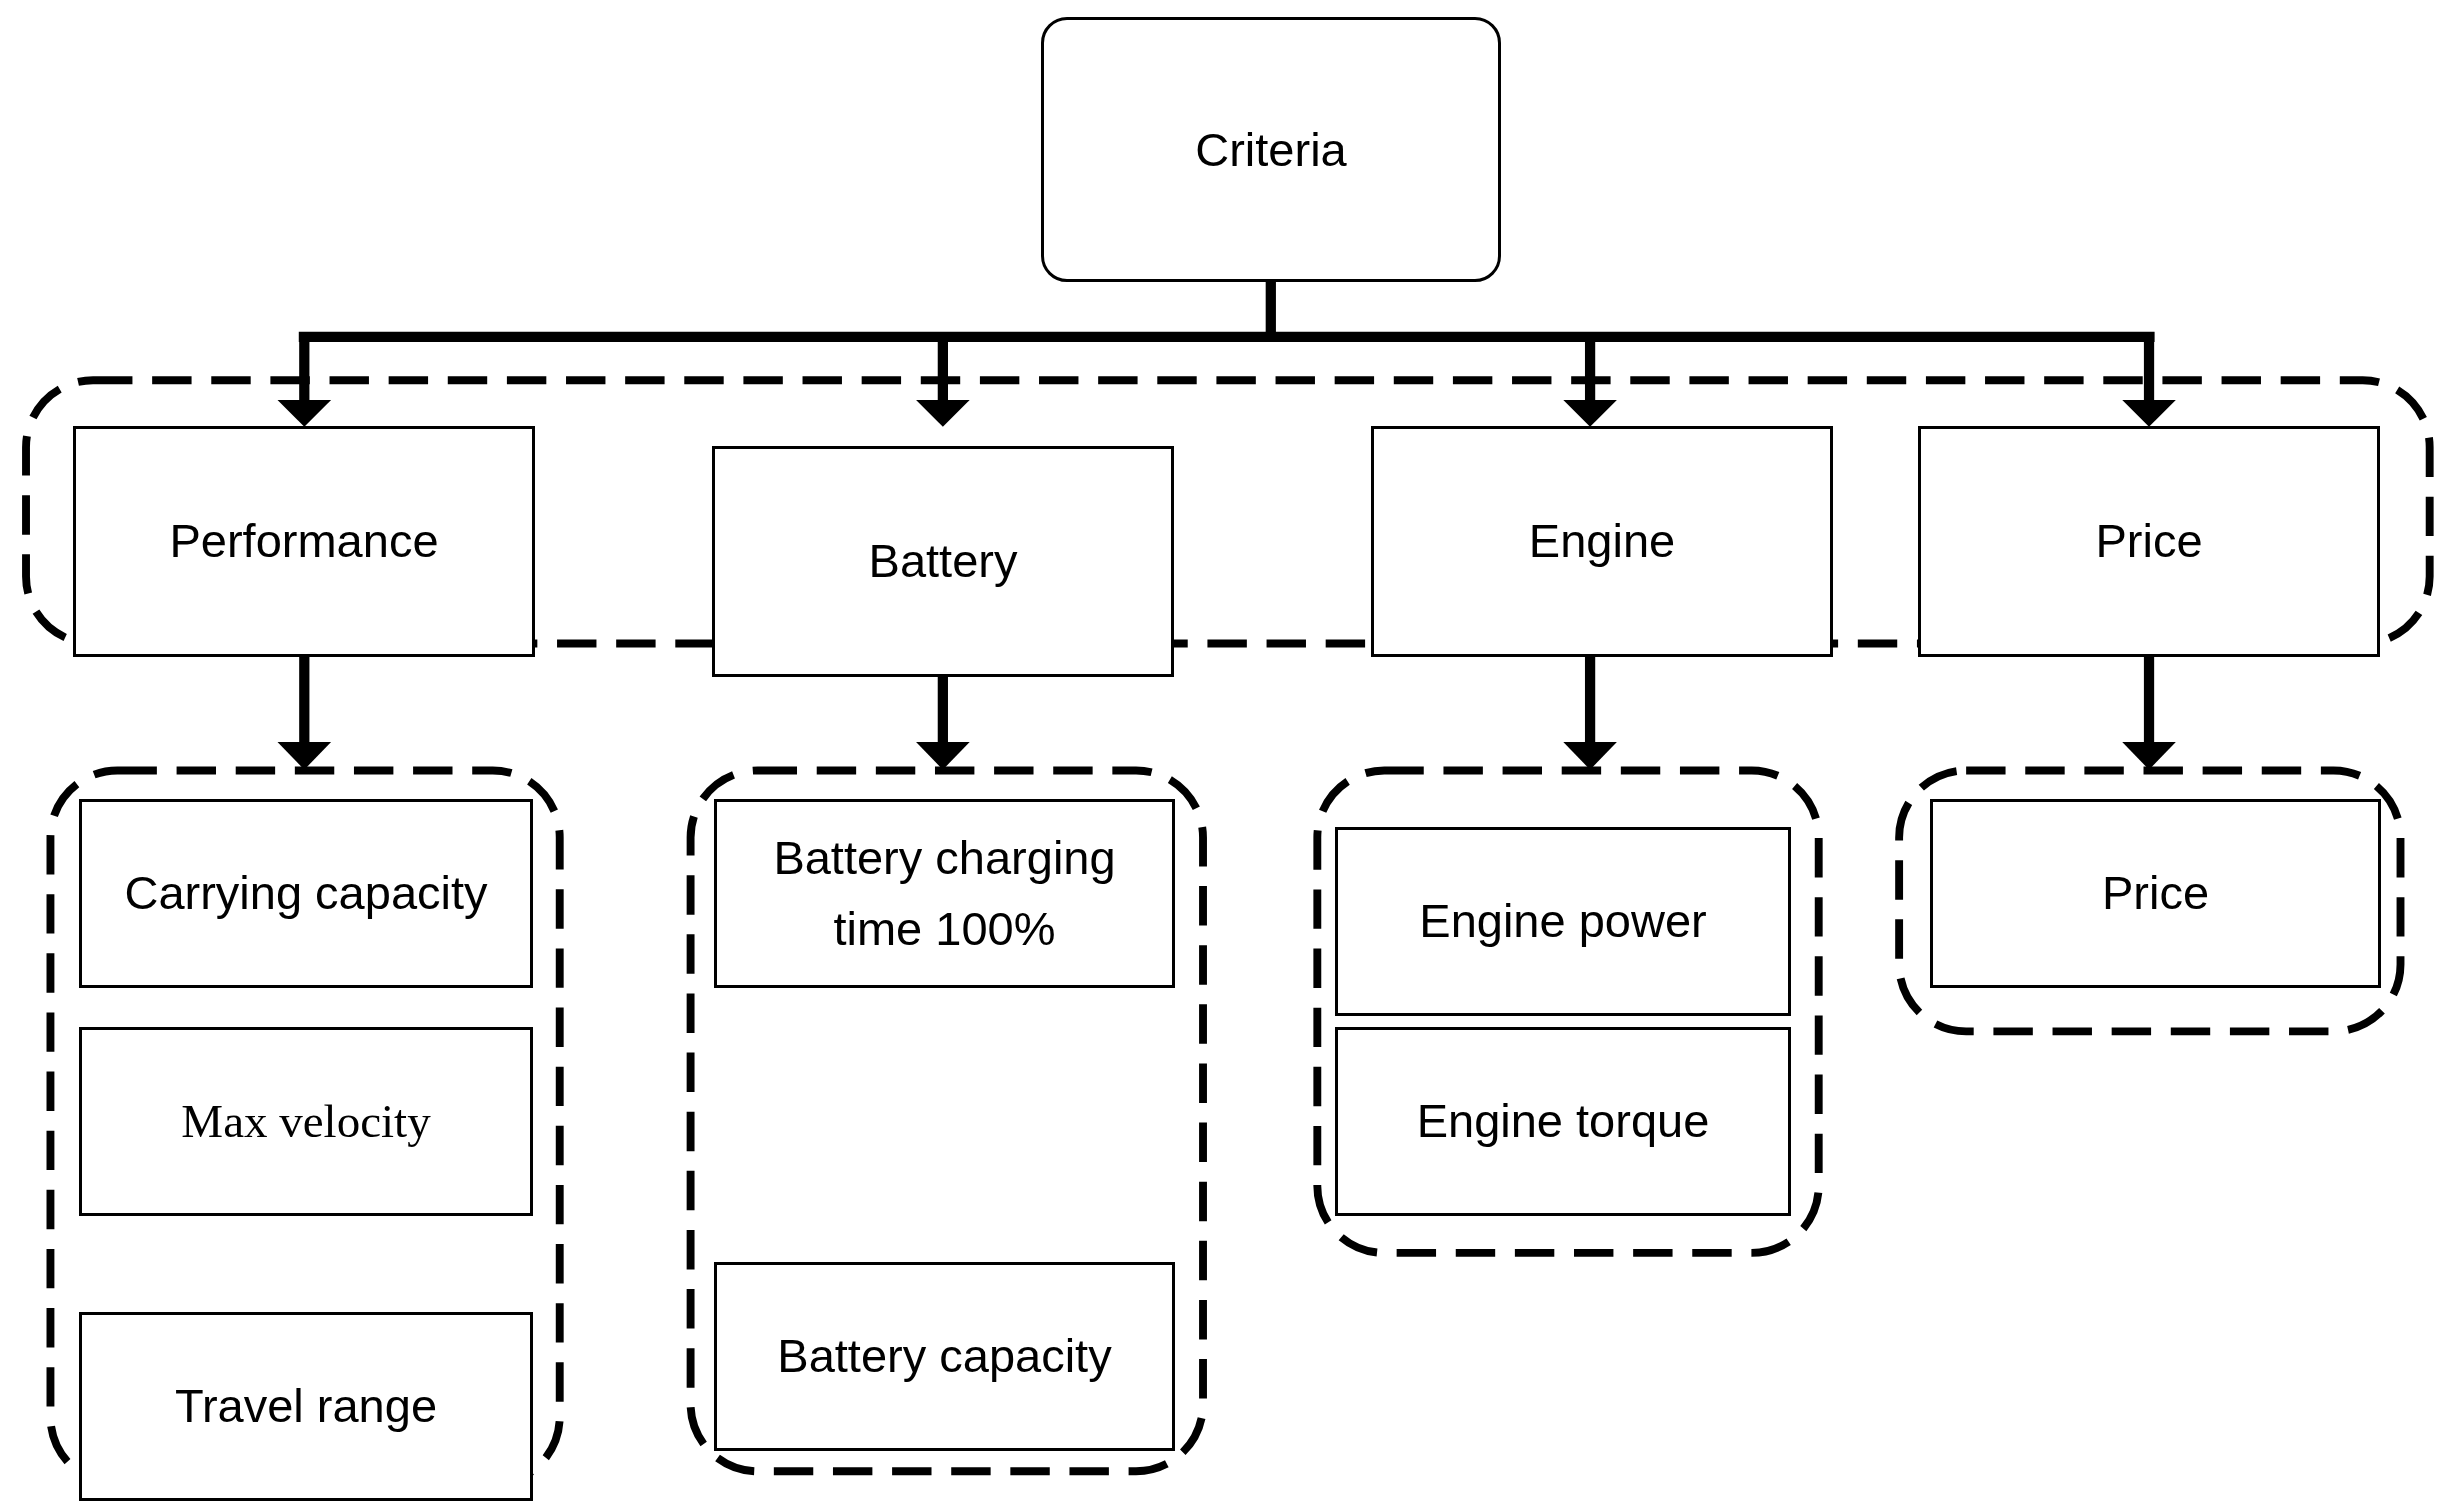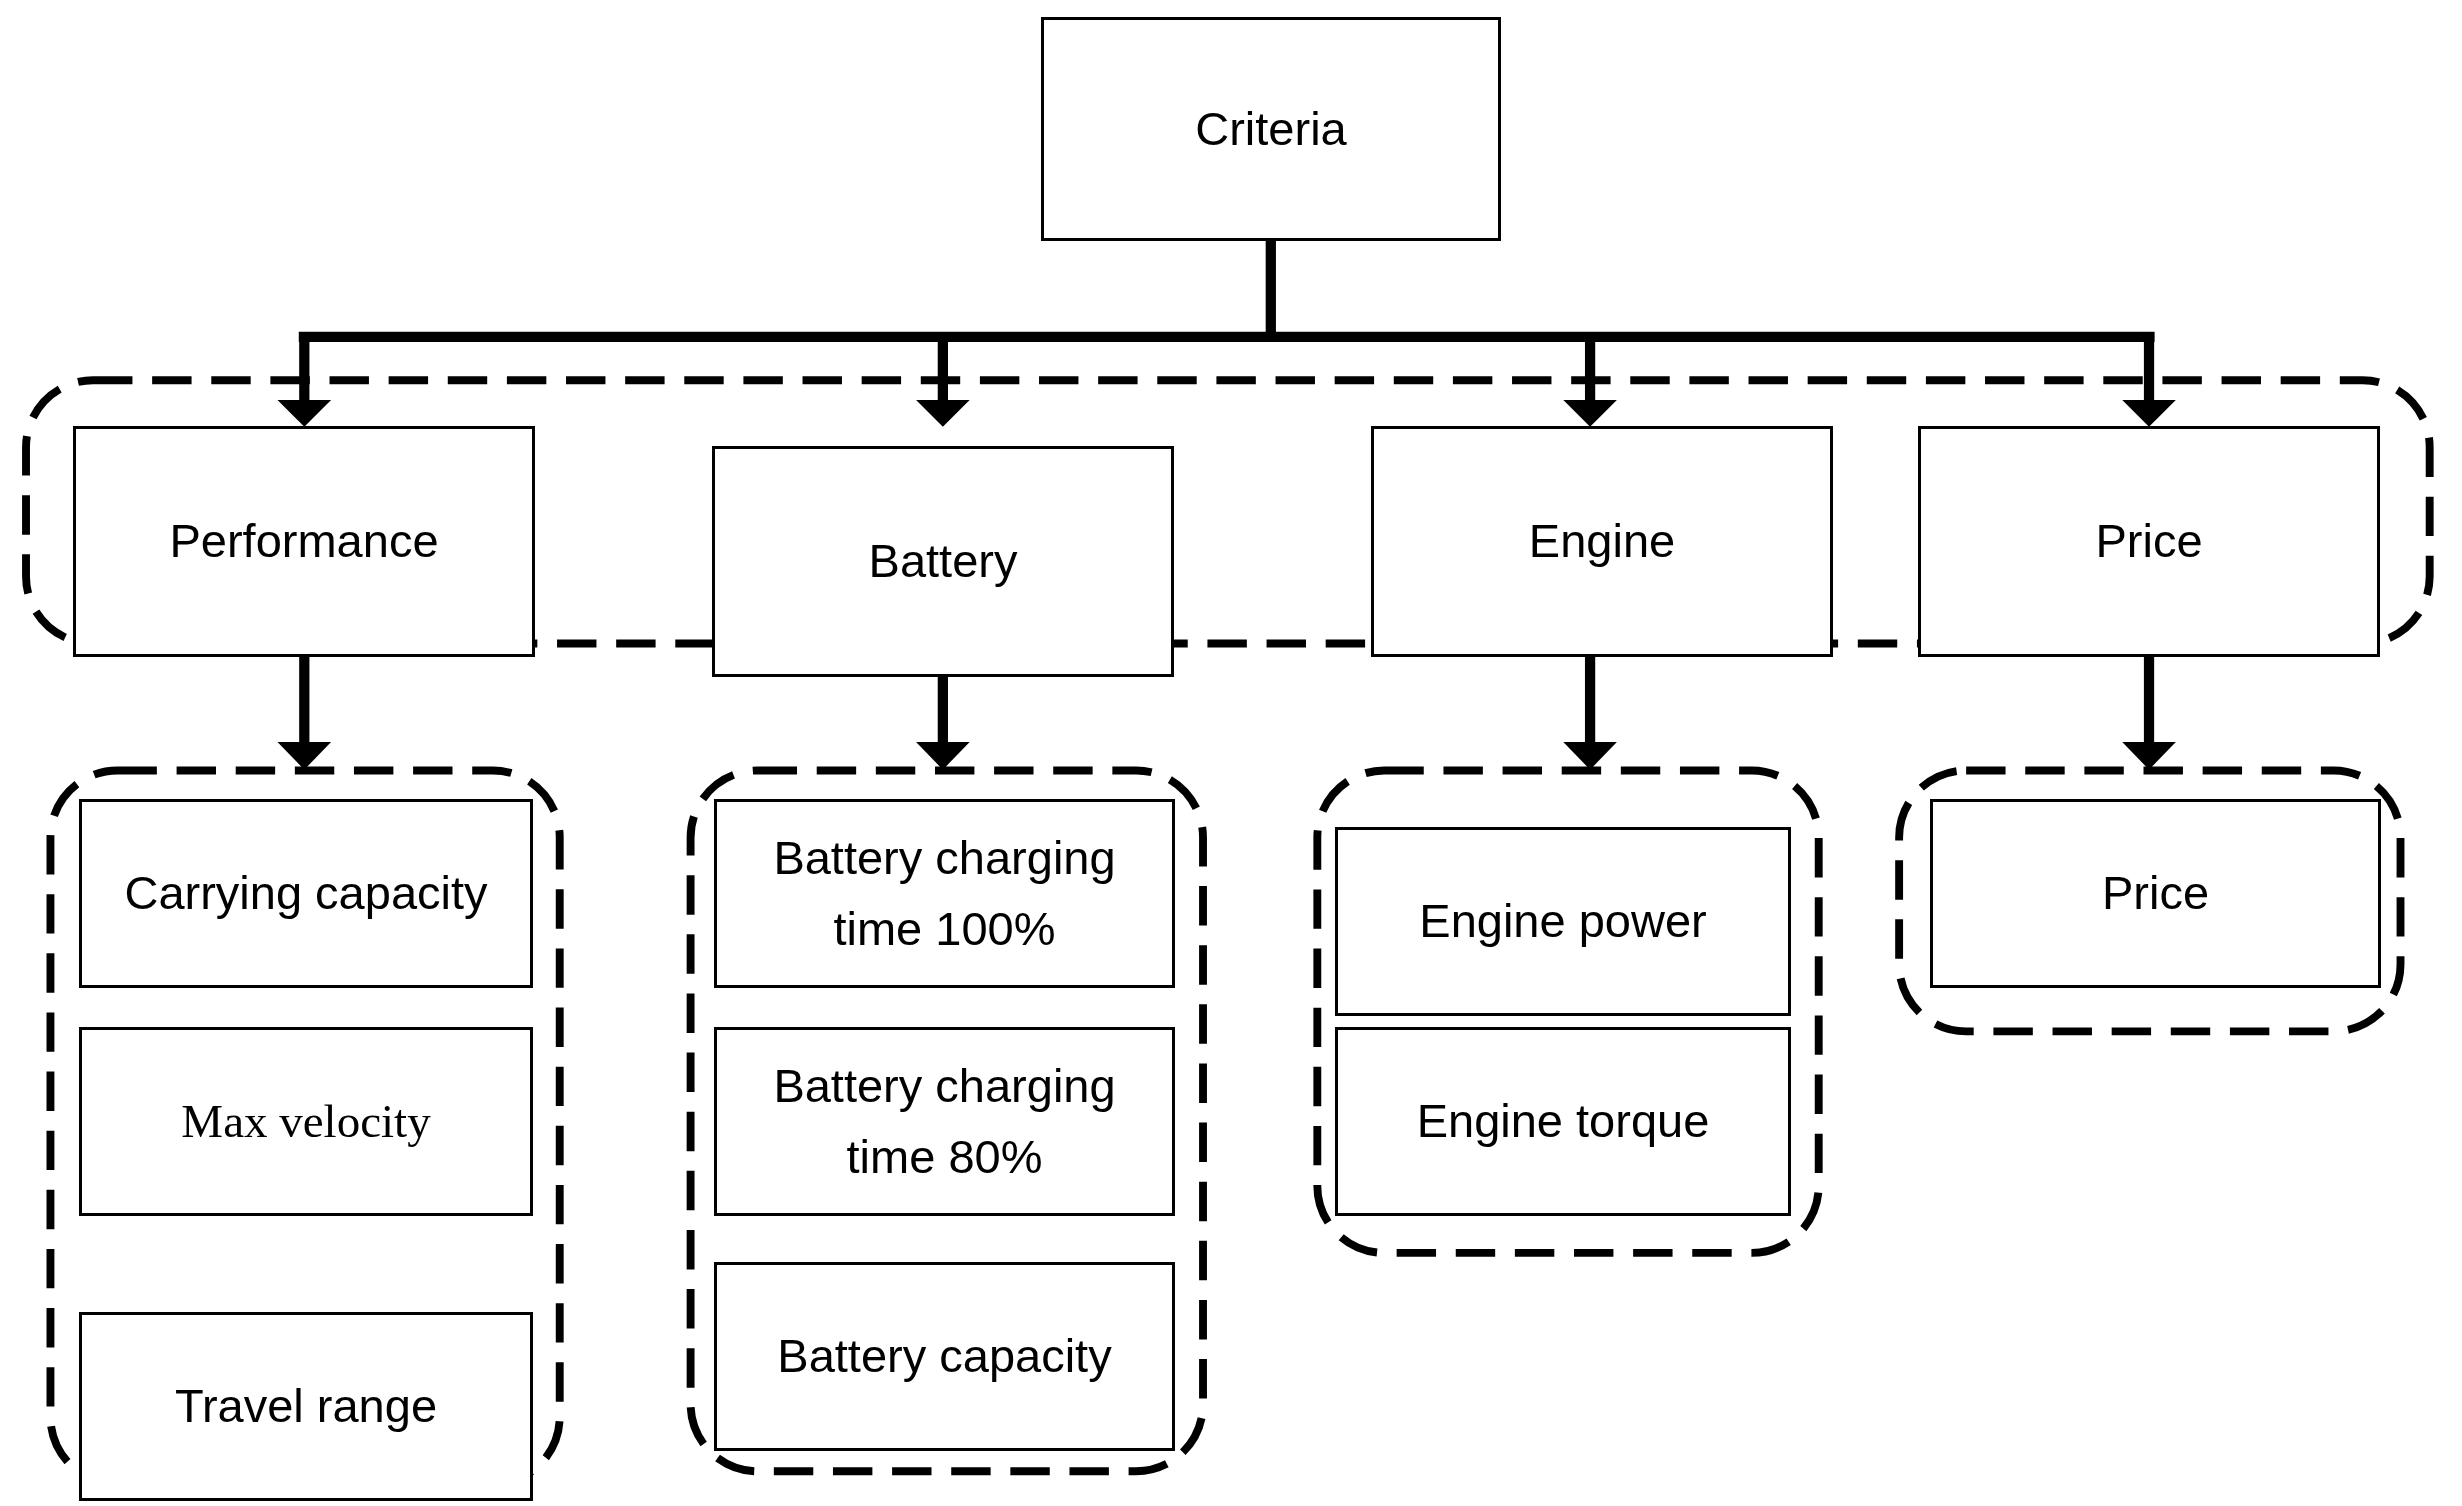--- a/index.html
+++ b/index.html
@@ -33,21 +33,21 @@
     background: #ffffff;
     display: flex;
     align-items: center;
     justify-content: center;
     text-align: center;
     font-size: 47px;
     line-height: 1.5;
     padding: 0 16px;
   }
   
-  .n-criteria  { left: 1041px; top: 17.3px;  width: 460px; height: 224px; }
+  .n-criteria  { left: 1041px; top: 17.3px;  width: 460px; height: 265px; border-radius: 26px; }
   
   .lvl2 { top: 426px; height: 231px; width: 462px; padding: 0 8px; }
   .n-performance { left: 73px; }
   .n-battery     { left: 712px; margin-top: 20px; }
   .n-engine      { left: 1359px; margin-left: 12px; }
   .n-price       { left: 1918px; }
   
   .lvl3 { height: 189px; }
   .n-cc     { left: 79px;  top: 799px; width: 454px; }
   .n-mv     { left: 79px;  top: 1027px; width: 454px; font-family: Liberation Serif, serif; }
@@ -115,21 +115,20 @@
   <div class="node lvl2 n-performance">Performance</div>
   <div class="node lvl2 n-battery">Battery</div>
   <div class="node lvl2 n-engine">Engine</div>
   <div class="node lvl2 n-price">Price</div>
 
   <div class="node lvl3 n-cc">Carrying capacity</div>
   <div class="node lvl3 n-mv">Max velocity</div>
   <div class="node lvl3 n-tr">Travel range</div>
 
   <div class="node lvl3 n-bct100">Battery charging time 100%</div>
-  <div class="node lvl3 n-bct80">Battery charging time 80%</div>
   <div class="node lvl3 n-bcap">Battery capacity</div>
 
   <div class="node lvl3 n-epow">Engine power</div>
   <div class="node lvl3 n-etorq">Engine torque</div>
 
   <div class="node lvl3 n-price3">Price</div>
 
 </div>
 
 

